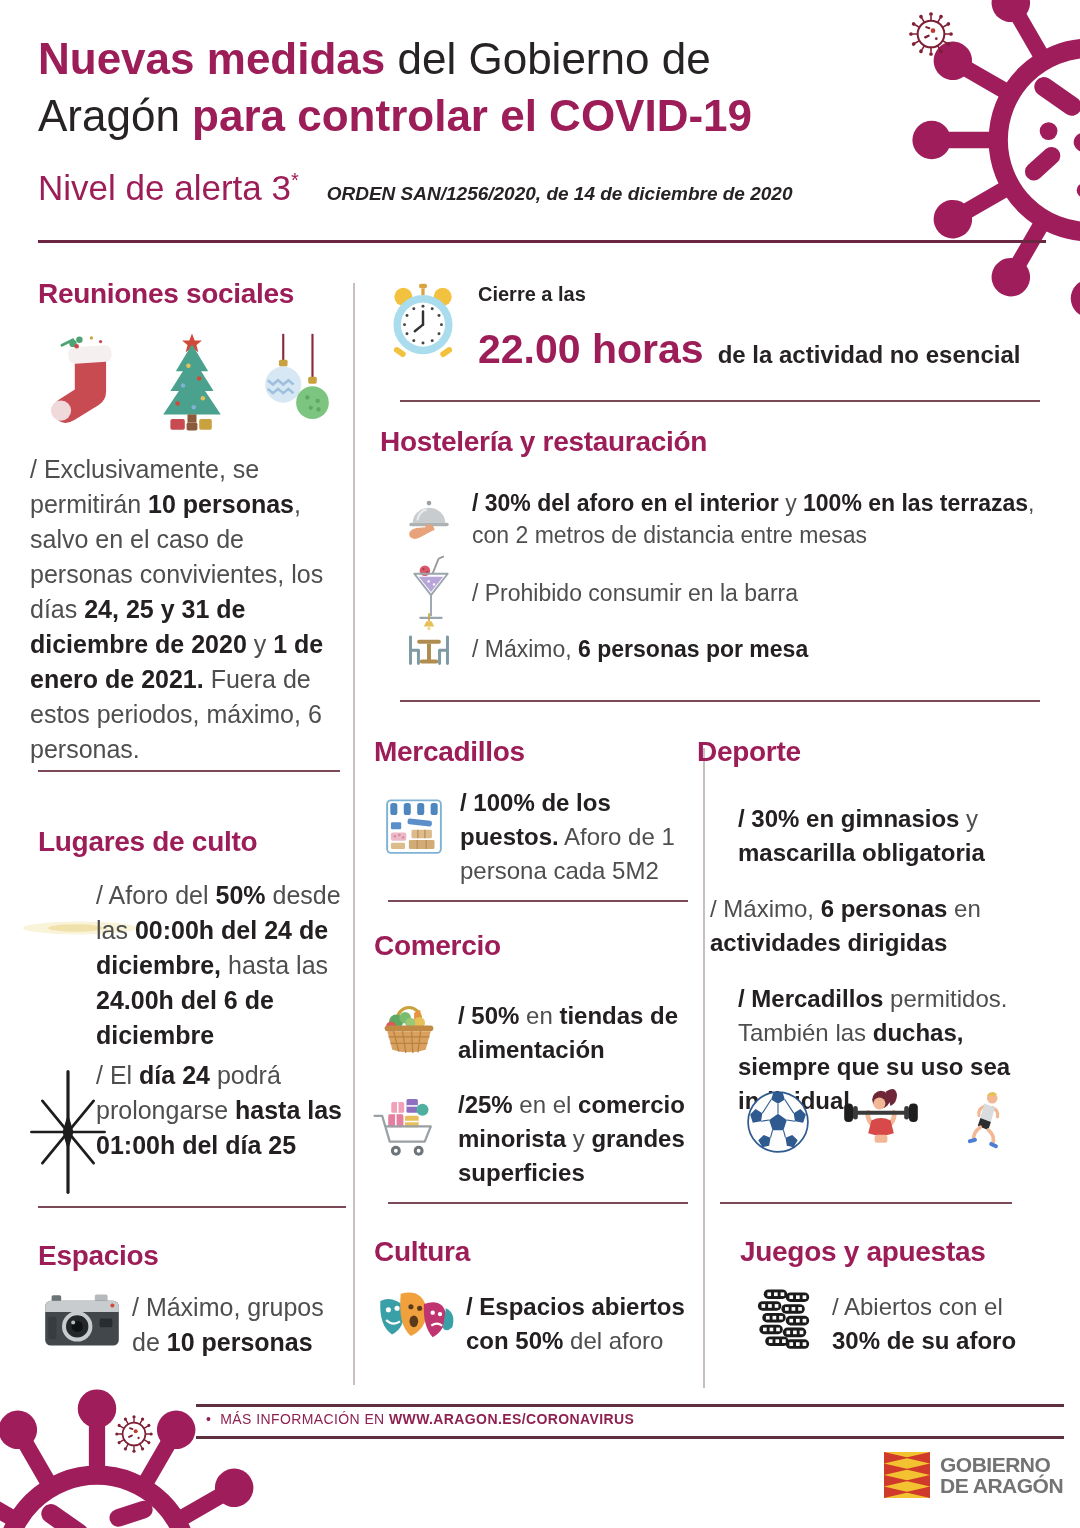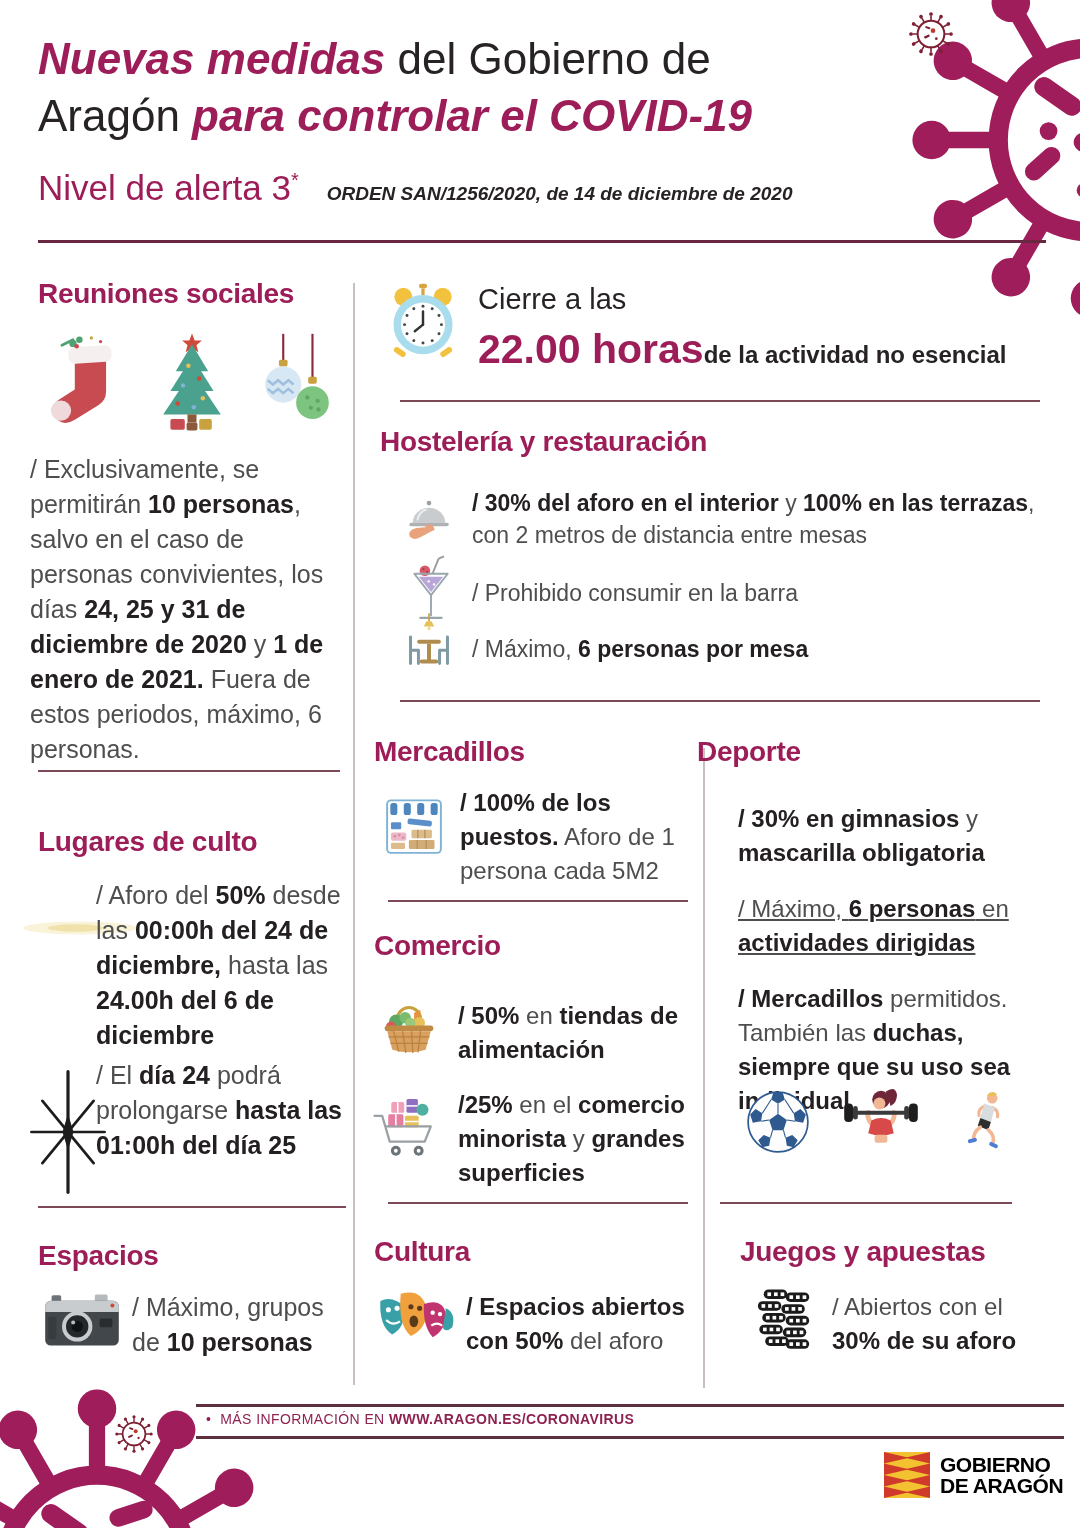--- a/index.html
+++ b/index.html
@@ -13,46 +13,46 @@
   .h{font-size:28px;font-weight:800;color:var(--mag);letter-spacing:-.3px;}
   .txt{font-size:25px;line-height:35px;color:var(--body);}
   .txt2{font-size:23px;line-height:32px;color:var(--body);}
   .txt3{font-size:24px;line-height:34px;color:var(--body);}
   .txt .b,.txt2 .b,.txt3 .b{font-weight:800;color:var(--bold);}
   .hr{height:2px;background:var(--div);}
   .hr-big{height:3px;background:#6B2742;}
   .vline{width:2px;background:var(--vline);}
 
   .title{left:38px;top:30px;width:860px;font-size:44px;line-height:57px;font-weight:500;color:var(--ink);}
-  .title .mag{color:var(--mag);font-weight:800;font-style:italic;}
+  .title .mag{color:var(--mag);font-weight:800;}
   .alert-row{left:38px;top:168px;display:flex;align-items:baseline;gap:28px;justify-content:flex-end;}
   .alert{font-size:35px;font-weight:500;color:var(--mag);}
   .alert sup{font-size:20px;}
   .order{font-size:19px;font-style:italic;font-weight:600;color:var(--ink);}
 
   .virus-tr{left:905px;top:-45px;width:370px;height:370px;}
   .virus-sm-tr{left:903px;top:6px;width:56px;height:56px;}
   .virus-bl{left:-88px;top:1382px;width:370px;height:370px;}
   .virus-sm-bl{left:110px;top:1410px;width:48px;height:48px;}
 
   .cierre-wrap{left:478px;top:283px;}
-  .cierre-l1{font-size:29px;font-weight:400;color:var(--ink);}
-  .cierre-l2{display:flex;align-items:baseline;margin-top:10px;}
+  .cierre-l1{font-size:20px;font-weight:700;color:var(--ink);}
+  .cierre-l2{display:flex;align-items:baseline;gap:14px;margin-top:20px;}
   .cierre-time{font-size:41px;font-weight:800;color:var(--mag);}
   .cierre-rest{font-size:24px;font-weight:800;color:var(--ink);}
 
   .xmas-row{left:38px;top:330px;width:302px;display:flex;justify-content:space-between;align-items:flex-end;}
   .dep-icons{left:744px;top:1082px;width:272px;display:flex;justify-content:space-between;align-items:center;}
 
   .f-info{left:206px;top:1411px;display:flex;align-items:center;gap:9px;color:var(--maroon);
           font-size:14px;letter-spacing:.4px;}
   .f-info .pre{font-weight:500;}
   .f-info .url{font-weight:800;}
   .logo{left:884px;top:1452px;display:flex;align-items:center;gap:10px;}
-  .logo-text{font-size:21px;line-height:21px;font-weight:800;color:#000000;letter-spacing:-.5px;}
+  .logo-text{font-size:21px;line-height:21px;font-weight:800;color:#737373;letter-spacing:-.5px;}
 </style>
 </head>
 <body>
 
 <svg width="0" height="0" style="position:absolute">
 <defs>
   <symbol id="sym-virus" viewBox="-125 -125 250 250">
     <g stroke="#A01D5C" stroke-width="11" stroke-linecap="round">
       <g>
             <line y1="-62" y2="-96"></line>
@@ -602,21 +602,21 @@
       <use href="#sym-basket"></use>
     </svg>
   <div class="abs txt3" style="left:458px;top:992px;width:252px;margin-top:7px;"><span class="b">/ 50%</span><span> en </span><span class="b">tiendas de alimentación</span></div>
   <svg class="abs" style="left:370px;top:1092px;width:76px;height:78px;">
       <use href="#sym-cart"></use>
     </svg>
   <div class="abs txt3" style="left:458px;top:1088px;width:242px;"><span class="b">/25%</span><span> en el </span><span class="b">comercio minorista</span><span> y </span><span class="b">grandes superficies</span></div>
 
   <div class="abs h" style="left:697px;top:736px;">Deporte</div>
   <div class="abs txt3" style="left:738px;top:802px;width:295px;"><span class="b">/ 30% en gimnasios</span><span> y </span><span class="b">mascarilla obligatoria</span></div>
-  <div class="abs txt3" style="left:738px;top:892px;width:300px;text-decoration:underline;"><span>/ Máximo, </span><span class="b">6 personas</span><span> en </span><span class="b">actividades dirigidas</span></div>
+  <div class="abs txt3" style="left:710px;top:892px;width:300px;"><span>/ Máximo, </span><span class="b">6 personas</span><span> en </span><span class="b">actividades dirigidas</span></div>
   <div class="abs txt3" style="left:738px;top:982px;width:305px;"><span class="b">/ Mercadillos</span><span> permitidos. También las </span><span class="b">duchas, siempre que su uso sea individual</span></div>
   <div class="abs dep-icons">
     <svg style="width:68px;height:68px">
         <use href="#sym-soccer"></use>
       </svg>
     <svg style="width:84px;height:80px">
         <use href="#sym-lifter"></use>
       </svg>
     <svg style="width:66px;height:74px">
         <use href="#sym-runner"></use>

